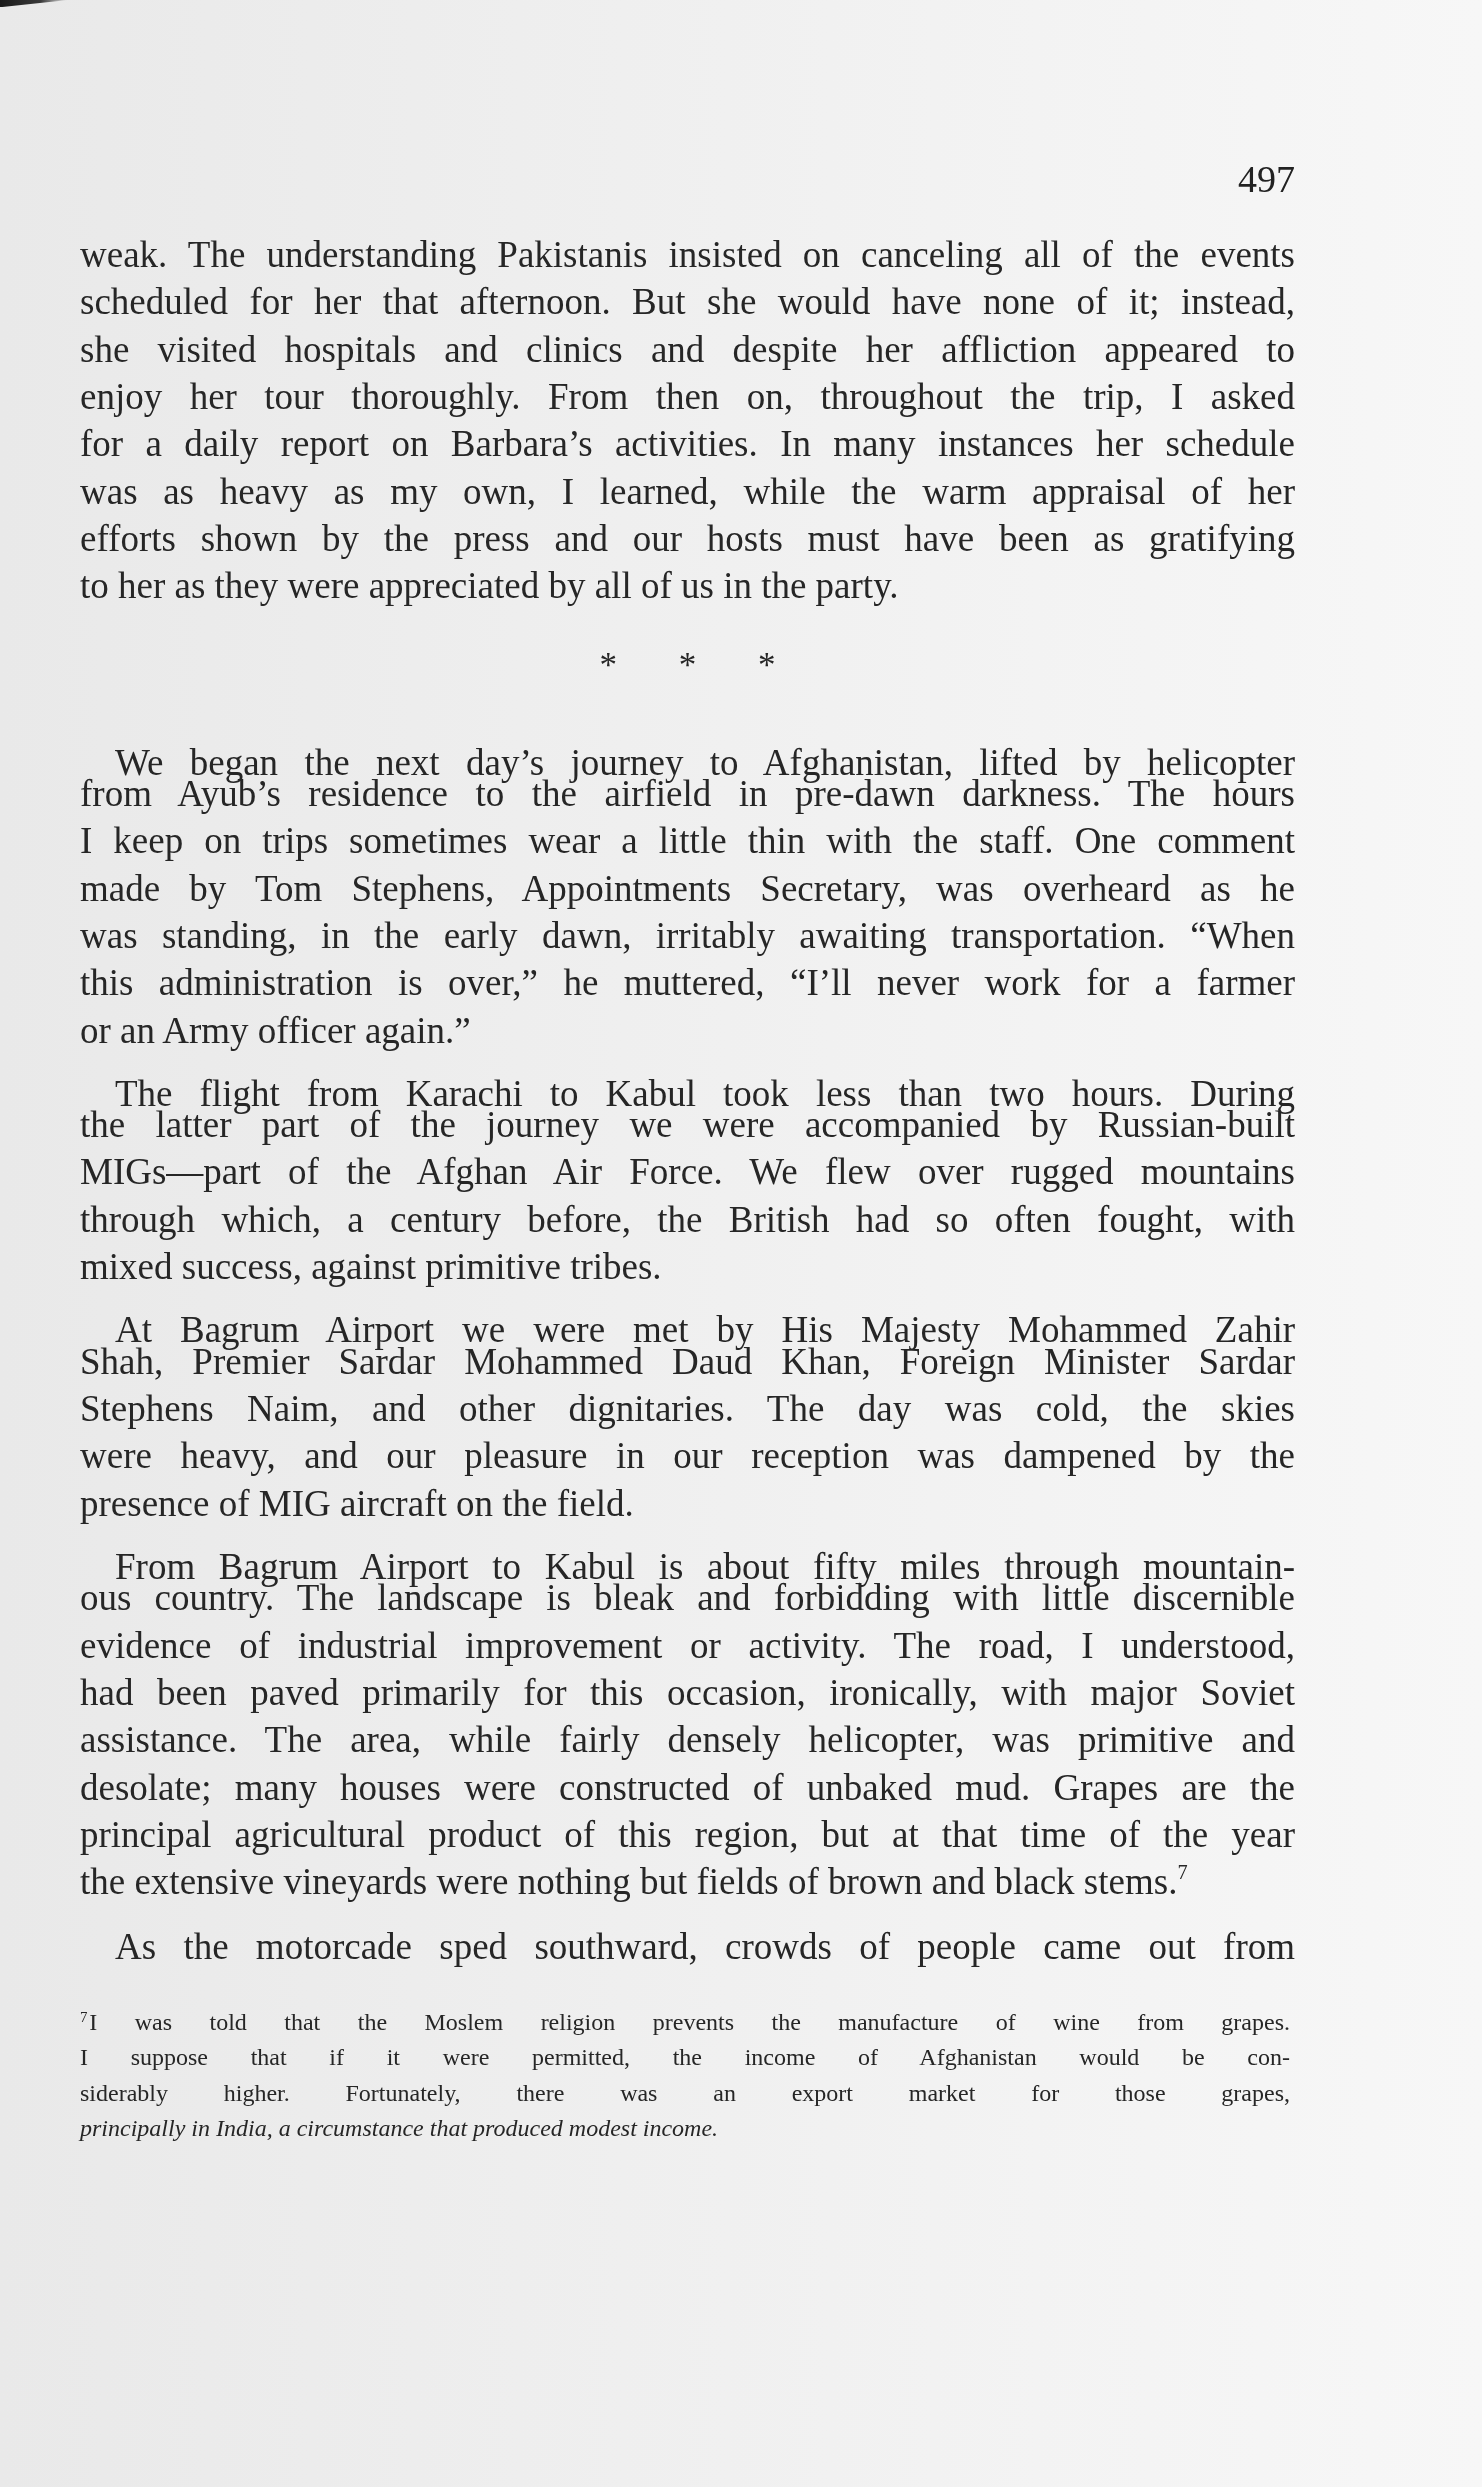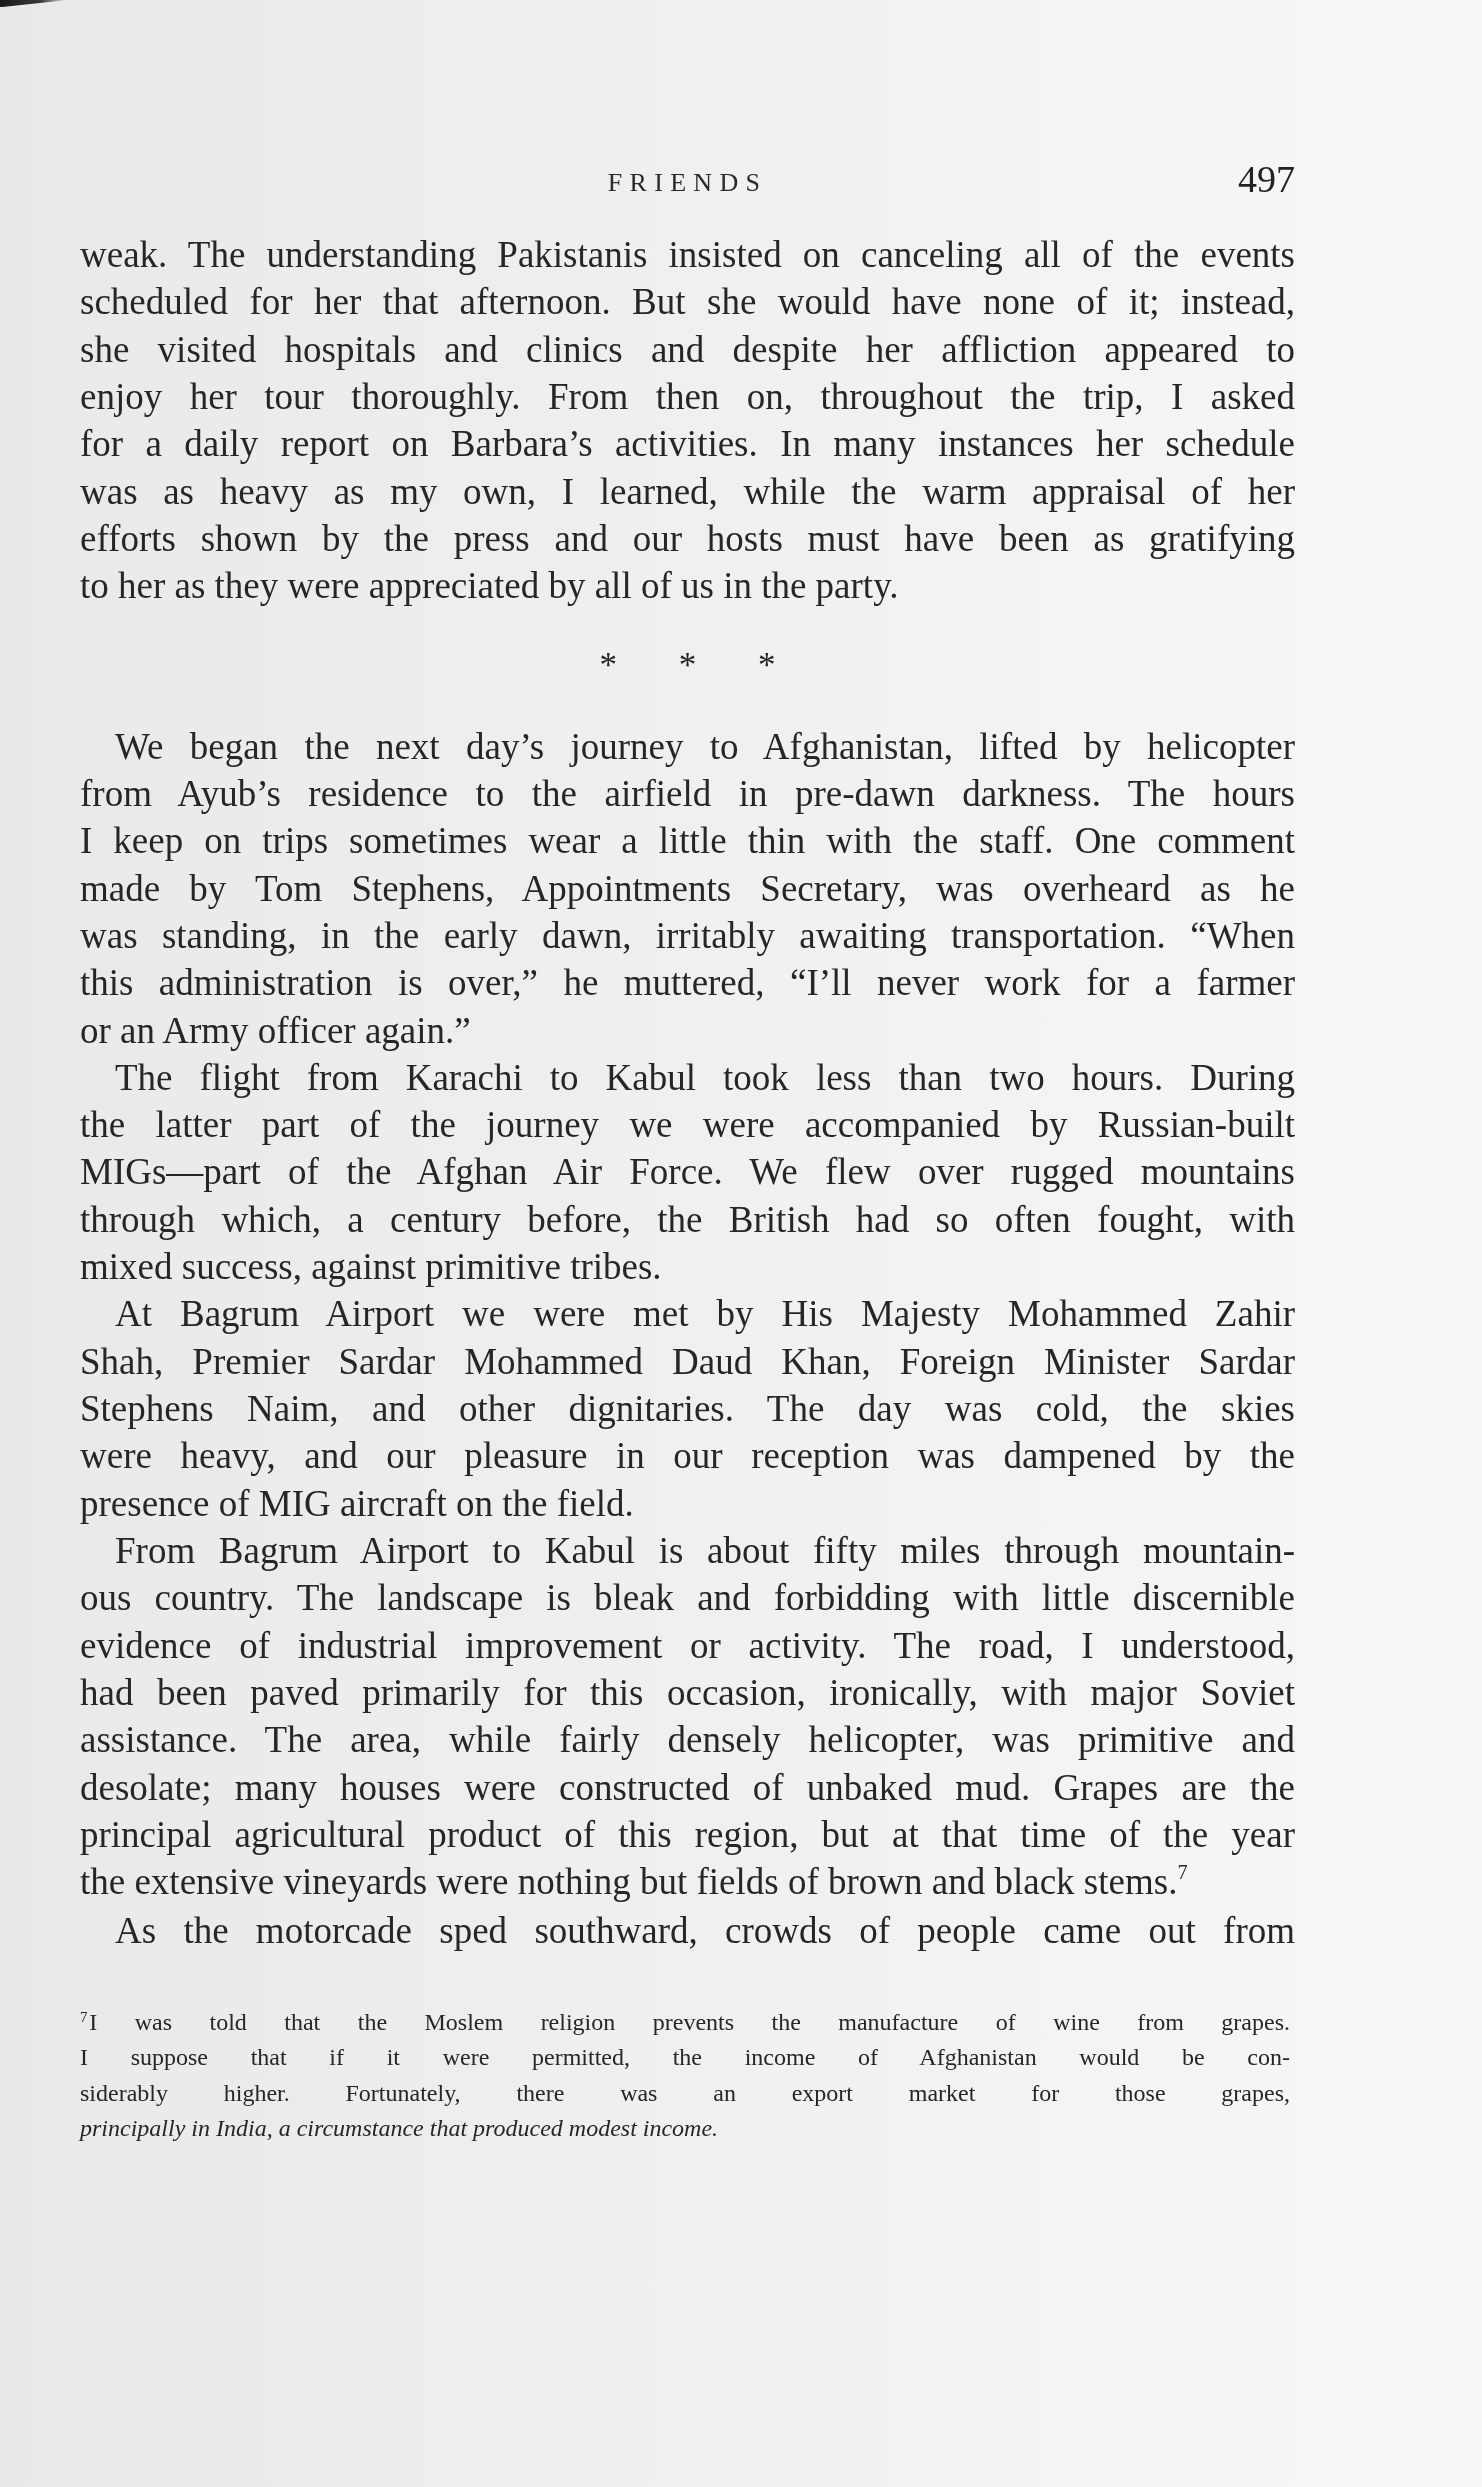--- a/index.html
+++ b/index.html
@@ -55,20 +55,21 @@
     line-height: 47px;
     height: 47px;
     white-space: nowrap;
     text-align: justify;
     text-align-last: justify;
     word-spacing: 0px;
   }
   .line.indent {
     left: 115px;
     width: 1180px;
+    margin-top: 16px;
   }
   .line.last {
     text-align: left;
     text-align-last: left;
   }
   .asterisks {
     position: absolute;
     left: 80px;
     width: 1215px;
     text-align: center;
@@ -104,21 +105,20 @@
     line-height: 0;
     margin-right: 1.8px;
   }
 </style>
 </head>
 <body>
 
 <div class="corner-shadow"></div>
 
 <div class="running-head">
-  <div class="running-title">FRIENDS</div>
   <div class="page-number">497</div>
 </div>
 
 <div>
   <div class="line" style="top:231px">weak. The understanding Pakistanis insisted on canceling all of the events</div>
   <div class="line" style="top:278px">scheduled for her that afternoon. But she would have none of it; instead,</div>
   <div class="line" style="top:326px">she visited hospitals and clinics and despite her affliction appeared to</div>
   <div class="line" style="top:373px">enjoy her tour thoroughly. From then on, throughout the trip, I asked</div>
   <div class="line" style="top:420px">for a daily report on Barbara’s activities. In many instances her schedule</div>
   <div class="line" style="top:468px">was as heavy as my own, I learned, while the warm appraisal of her</div>

